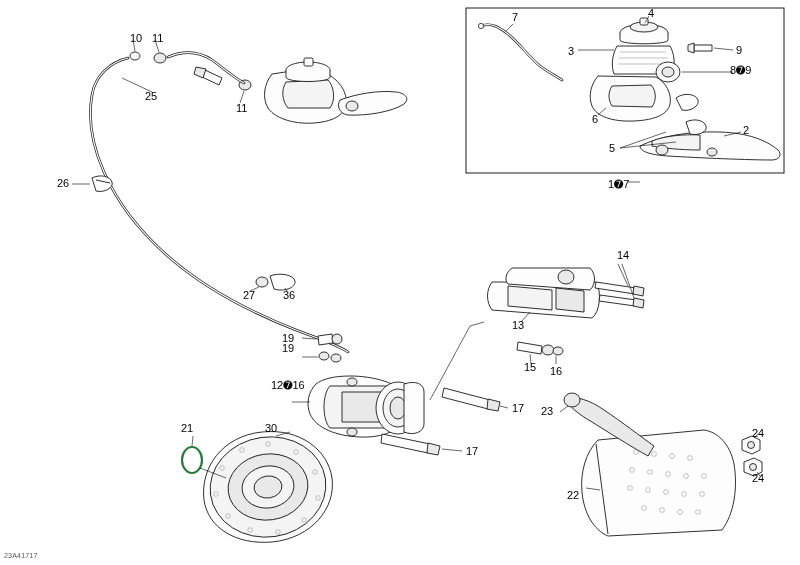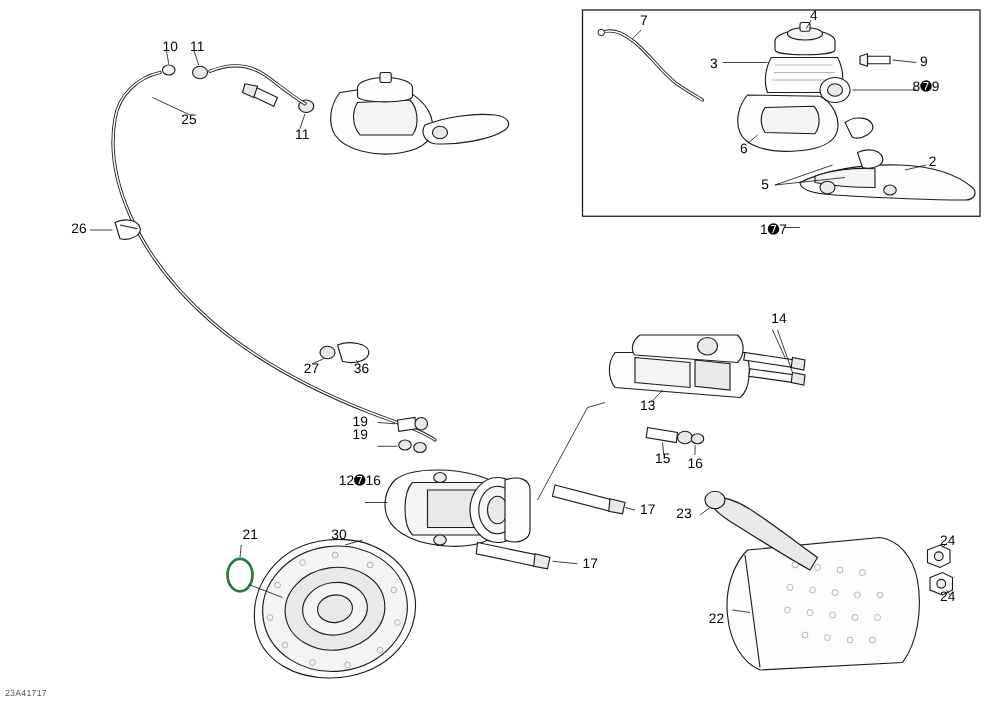--- a/index.html
+++ b/index.html
@@ -248,21 +248,21 @@
   <div class="lbl" style="left:130px; top:33px;">10</div>
   <div class="lbl" style="left:152px; top:33px;">11</div>
   <div class="lbl" style="left:145px; top:91px;">25</div>
   <div class="lbl" style="left:236px; top:103px;">11</div>
   <div class="lbl" style="left:57px;  top:178px;">26</div>
   <div class="lbl" style="left:243px; top:290px;">27</div>
   <div class="lbl" style="left:283px; top:290px;">36</div>
   <div class="lbl" style="left:282px; top:333px;">19</div>
   <div class="lbl" style="left:282px; top:343px;">19</div>
   <div class="lbl" style="left:255px; top:380px;margin-left:16px;">12➐16</div>
-  <div class="lbl" style="left:194px; top:423px;">21</div>
+  <div class="lbl" style="left:181px; top:423px;">21</div>
   <div class="lbl" style="left:265px; top:423px;">30</div>
   <div class="lbl" style="left:512px; top:403px;">17</div>
   <div class="lbl" style="left:466px; top:446px;">17</div>
   <div class="lbl" style="left:512px; top:320px;">13</div>
   <div class="lbl" style="left:617px; top:250px;">14</div>
   <div class="lbl" style="left:524px; top:362px;">15</div>
   <div class="lbl" style="left:550px; top:366px;">16</div>
   <div class="lbl" style="left:541px; top:406px;">23</div>
   <div class="lbl" style="left:567px; top:480px;margin-top:10px;">22</div>
   <div class="lbl" style="left:752px; top:428px;">24</div>

